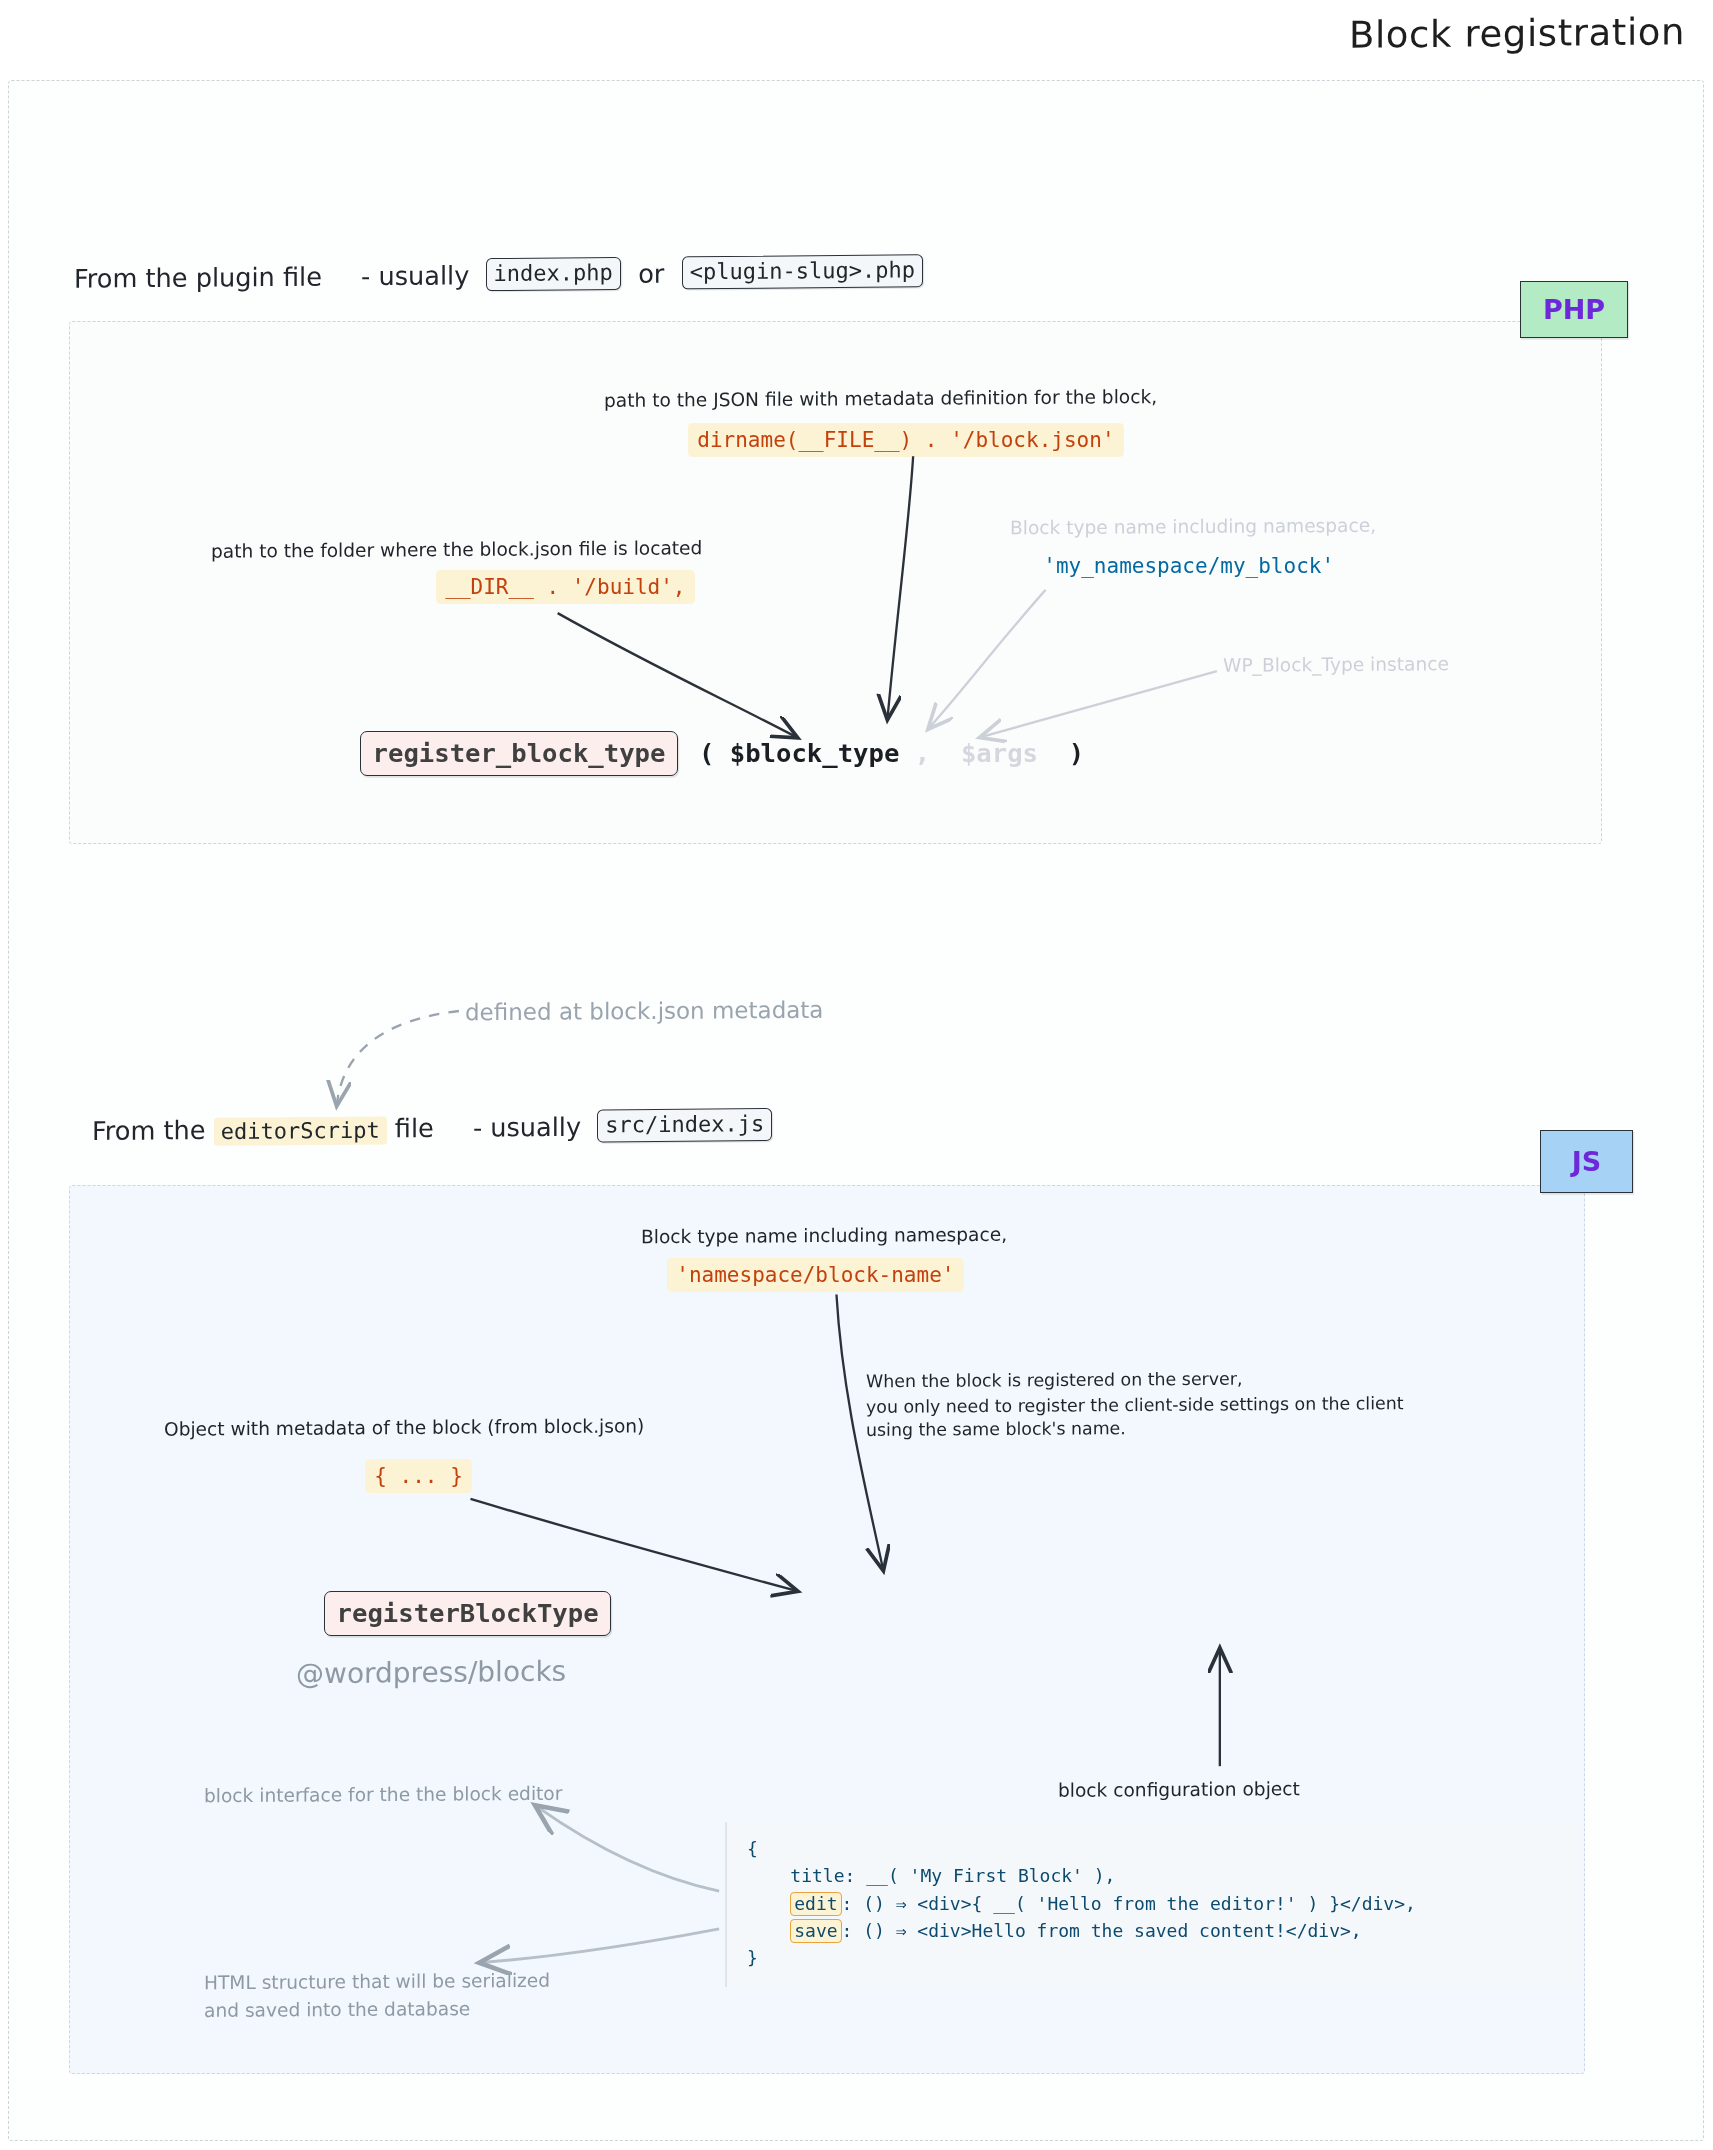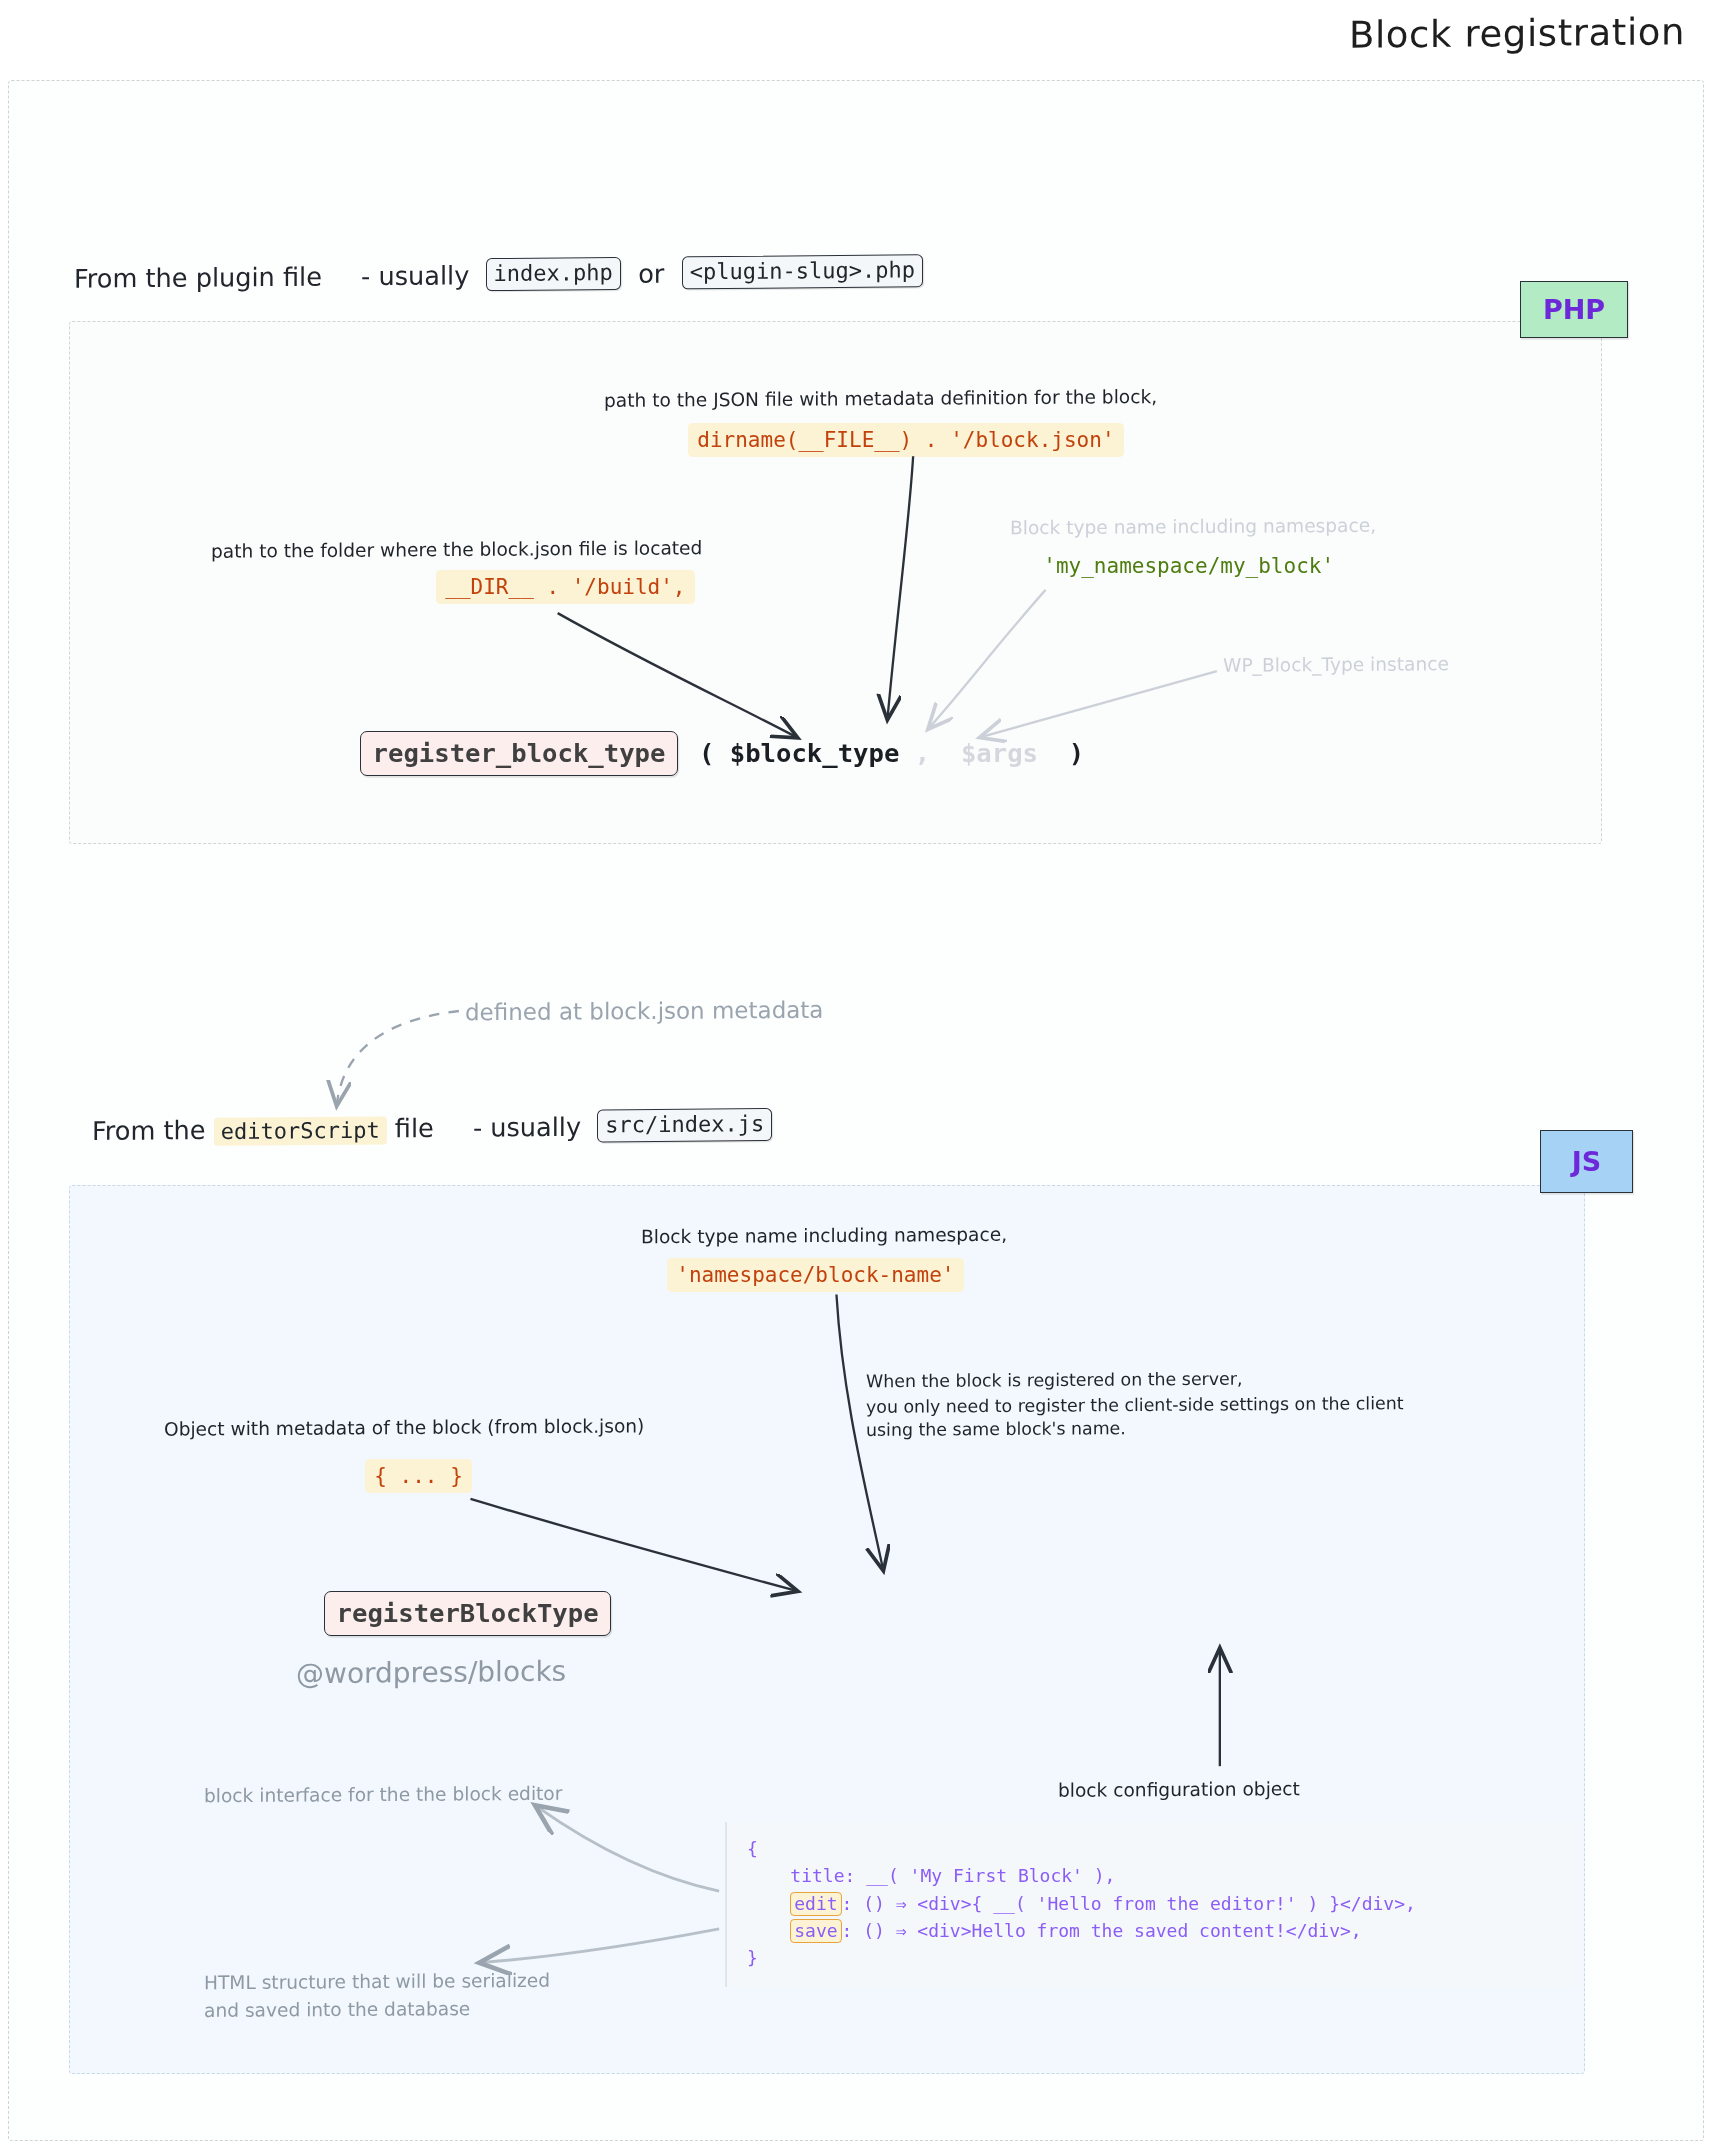--- a/index.html
+++ b/index.html
@@ -148,21 +148,21 @@
     font-family: "DejaVu Sans Mono", monospace;
     font-size: 21px;
     color: #c2410c;
     background: #fbf3d4;
     border-radius: 4.6px;
     padding: 4.6px 9.3px 5.8px 9.3px;
     white-space: pre;
   }
   .code-hl.faded {
     background: transparent;
-    color: #4d7c0f;
+    color: #0369a1;
   }
 
   
   .fn-line {
     position: absolute;
     display: flex;
     align-items: center;
     white-space: pre;
   }
   .fn-name {
@@ -202,21 +202,21 @@
     position: absolute;
     left: 725px;
     top: 1822px;
     width: 854px;
     padding: 12.8px 16.3px 15px 20px;
     background: #f5f8fb;
     border-left: 2.3px solid #dfe5ea;
     font-family: "DejaVu Sans Mono", monospace;
     font-size: 18px;
     line-height: 1.52;
-    color: #8b5cf6;
+    color: #0c4a6e;
     white-space: pre;
   }
   .kw-hl {
     background: #fbf3d4;
     border: 1.7px solid #e8a33d;
     border-radius: 4.1px;
     padding: 0 2.9px 1.2px 2.9px;
   }
 
   

